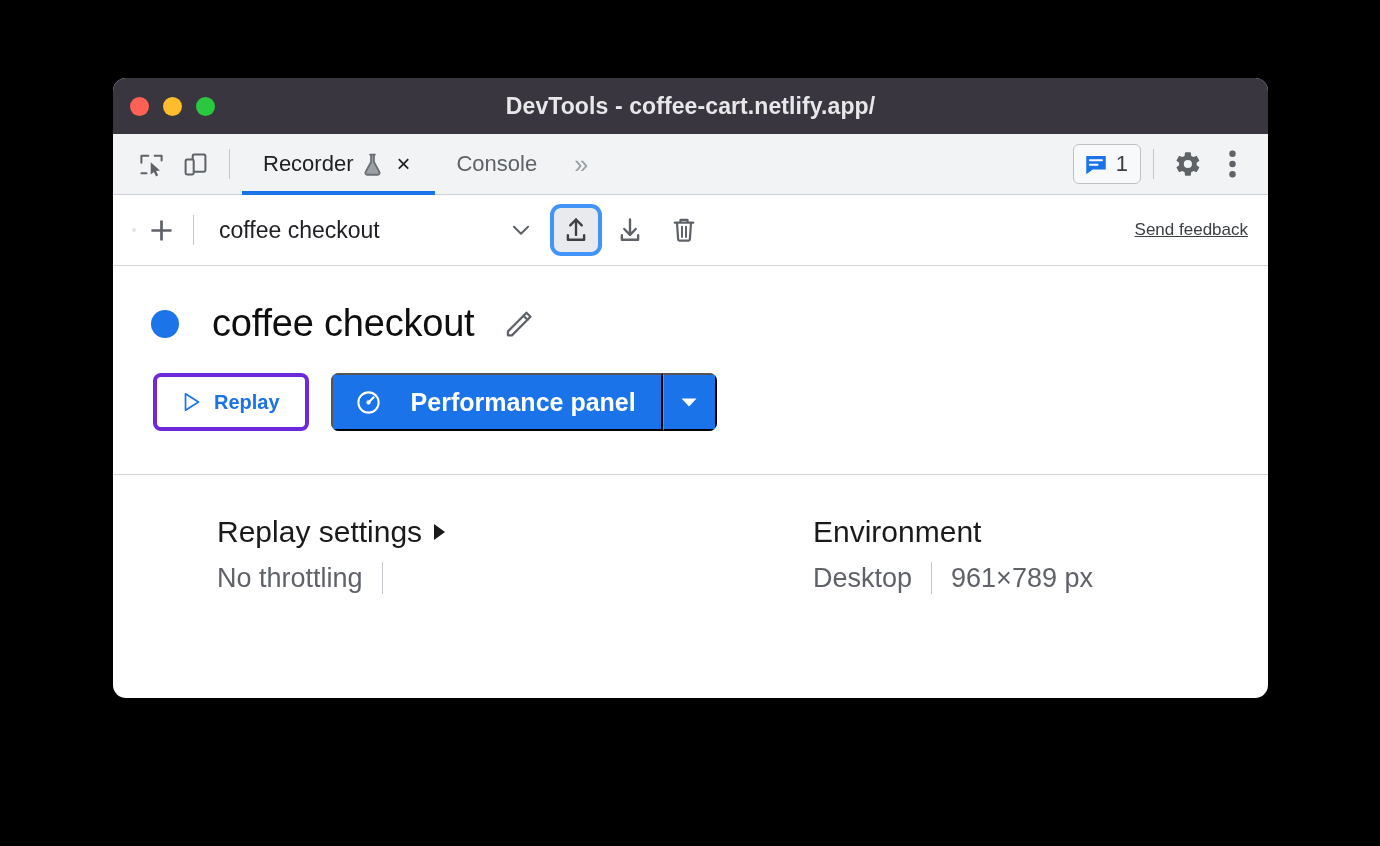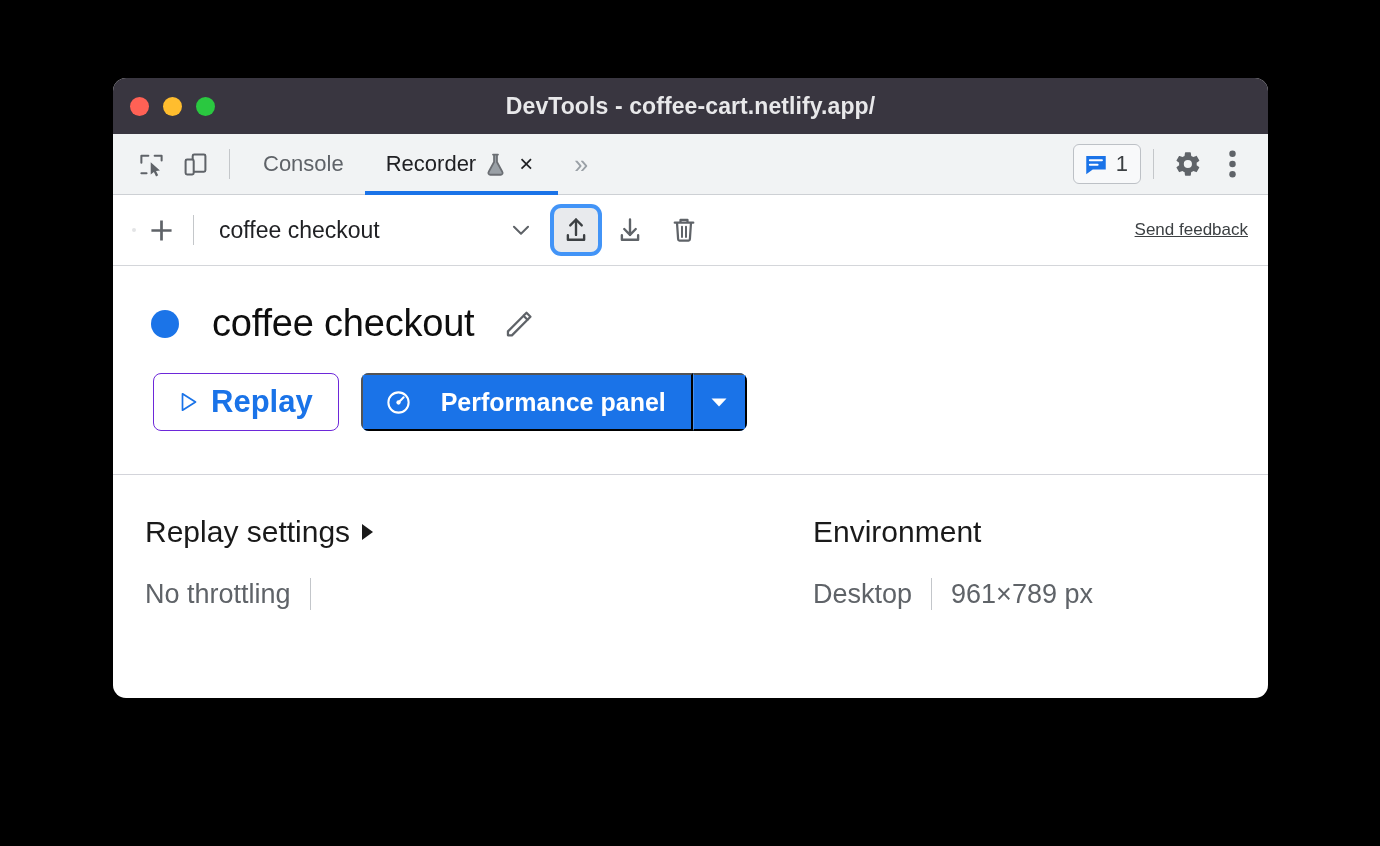--- a/index.html
+++ b/index.html
@@ -263,25 +263,25 @@
     margin-top: 28px;
     gap: 22px;
   }
   .replay-btn {
     display: flex;
     align-items: center;
     gap: 11px;
     height: 58px;
     padding: 0 25px 0 22px;
     box-sizing: border-box;
-    border: 1px solid #6d28d9;
+    border: 4px solid #6d28d9;
     border-radius: 8px;
     background: #ffffff;
     color: #1a73e8;
-    font-size: 31px;
+    font-size: 20px;
     font-weight: bold;
   }
   .perf-group {
     display: flex;
     align-items: stretch;
     height: 58px;
     border-radius: 8px;
     overflow: hidden;
   }
   .perf-main {
@@ -310,39 +310,39 @@
   }
 
   
   .settings {
     display: flex;
     padding: 40px 0 0 0;
   }
   .settings-col {
     box-sizing: border-box;
   }
-  .settings-col.left { padding-left: 32px; width: 700px; }
+  .settings-col.left { padding-left: 104px; width: 700px; }
   .settings-col.right { padding-left: 0px; }
   .settings-head {
     display: flex;
     align-items: center;
     gap: 12px;
     font-size: 30px;
     color: #1a1a1a;
   }
   .caret-right {
     width: 0;
     height: 0;
     border-left: 11px solid #1a1a1a;
     border-top: 8px solid transparent;
     border-bottom: 8px solid transparent;
     display: inline-block;
   }
   .settings-values {
-    margin-top: 29px;
+    margin-top: 13px;
     display: flex;
     align-items: center;
     font-size: 27px;
     color: #5f6368;
   }
   .val-sep {
     width: 1px;
     height: 32px;
     background: #c3c6ca;
     margin: 0 19px;
@@ -382,33 +382,33 @@
             <rect x="9.5" y="3.2" width="11.3" height="15.3" rx="1.3" stroke="#5f6368" stroke-width="1.8" fill="none"></rect>
             <rect x="3.2" y="7.5" width="7.2" height="13.3" rx="1.3" stroke="#5f6368" stroke-width="1.8" fill="#f1f3f4"></rect>
           </svg>
         </span>
       </div>
 
       <span class="vsep"></span>
 
       <div class="tabs">
 
-
-        <div class="tab">
-          <span>Console</span>
-        </div>
 
         <div class="tab active">
           <span>Recorder</span>
           <span>
             <svg width="21" height="23" viewBox="0 0 20 22">
               <path d="M7.6 1.5h4.8M8.6 1.5v7.1L3.4 18.2c-.7 1.2.2 2.6 1.6 2.6h10c1.4 0 2.3-1.4 1.6-2.6L11.4 8.6V1.5" stroke="#6b6e73" stroke-width="1.7" fill="#9aa0a6" stroke-linecap="round" stroke-linejoin="round"></path>
             </svg>
           </span>
           <span class="tab-close">×</span>
+        </div>
+
+        <div class="tab">
+          <span>Console</span>
         </div>
 
         <div class="more-tabs">
           <span>»</span>
         </div>
       </div>
 
       <div class="tabbar-right">
 
         <div class="issues-badge">

